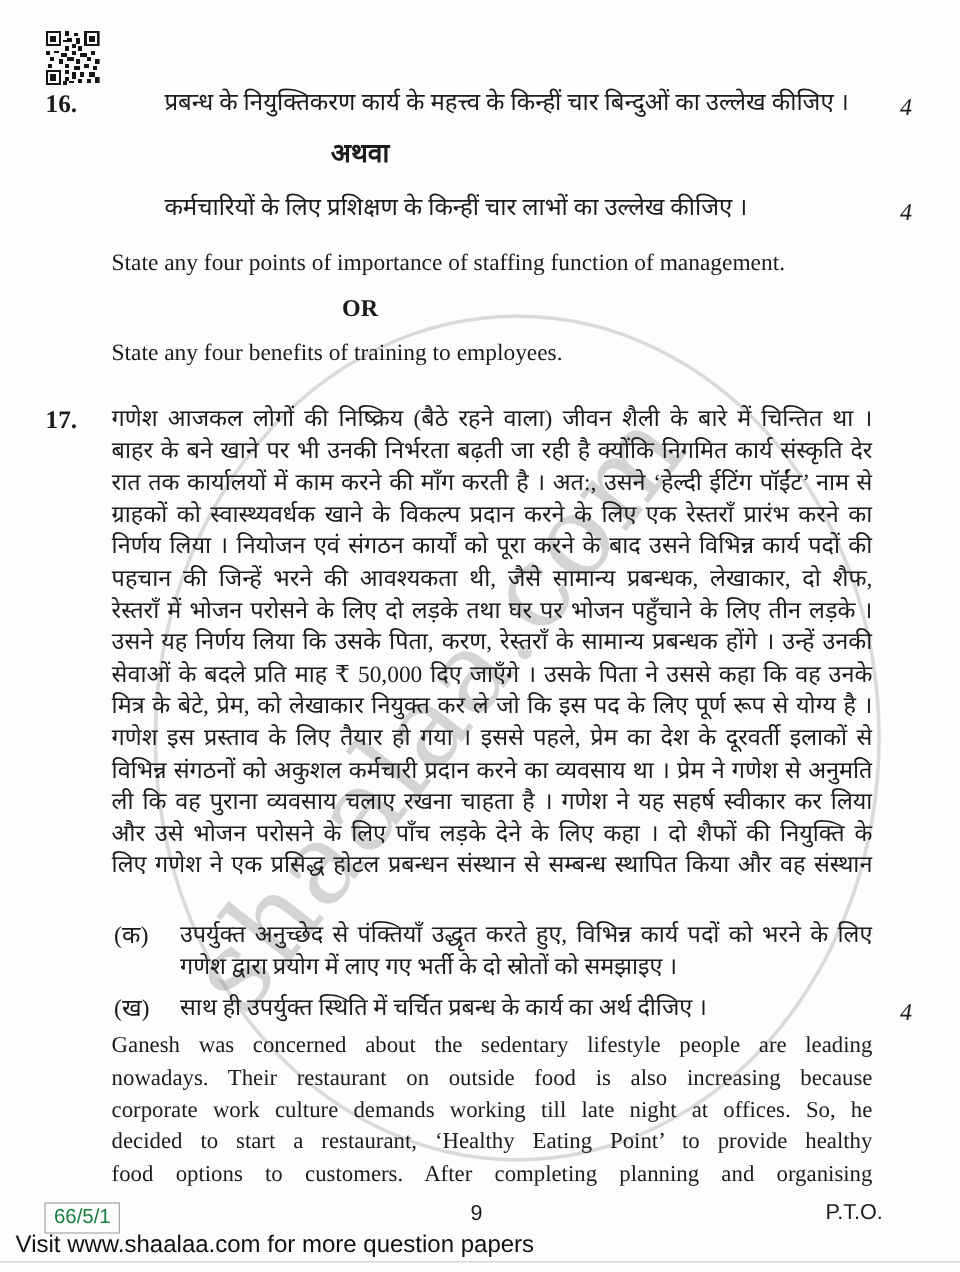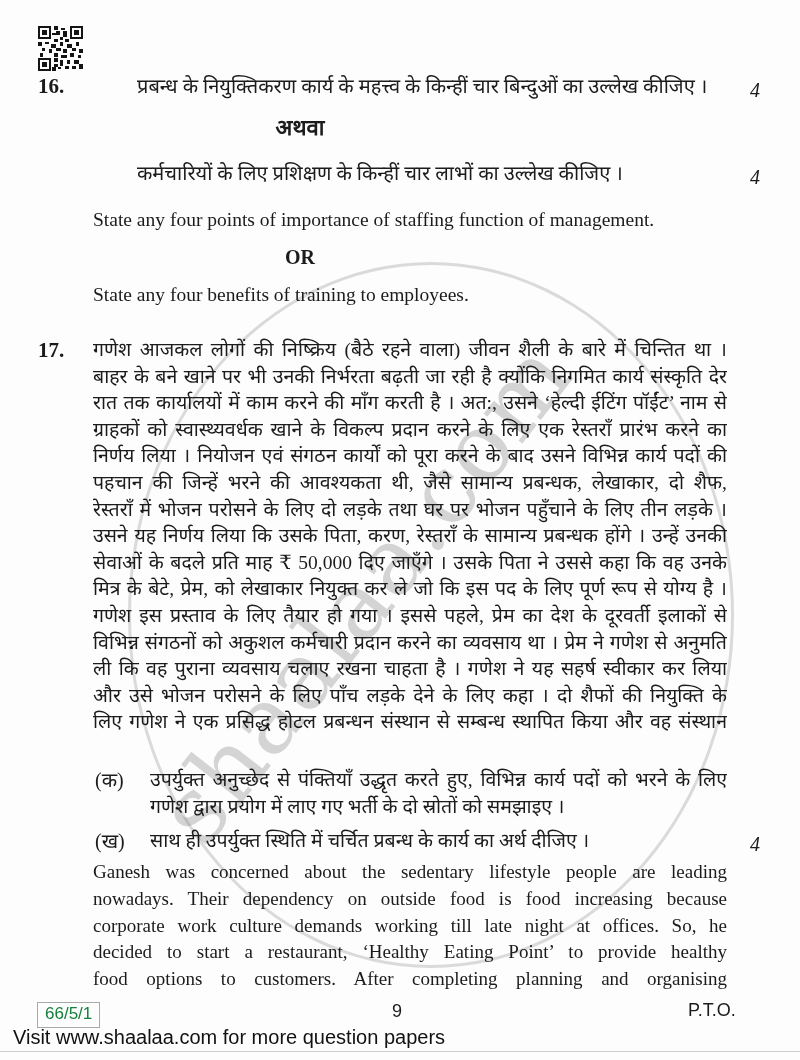--- a/index.html
+++ b/index.html
@@ -161,21 +161,21 @@
   </div>
 
   <div class="sub-label" style="top:828px">(ख)</div>
   <div class="sub-text" style="top:828px">
     <div class="pl pl-last">साथ ही उपर्युक्त स्थिति में चर्चित प्रबन्ध के कार्य का अर्थ दीजिए ।</div>
   </div>
   <div class="marks" style="top:831px">4</div>
 
   <div class="para eng" style="top:859px">
     <div class="el">Ganesh was concerned about the sedentary lifestyle people are leading</div>
-    <div class="el">nowadays. Their dependency on outside food is food increasing because</div>
+    <div class="el">nowadays. Their restaurant on outside food is also increasing because</div>
     <div class="el">corporate work culture demands working till late night at offices. So, he</div>
     <div class="el">decided to start a restaurant, ‘Healthy Eating Point’ to provide healthy</div>
     <div class="el">food options to customers. After completing planning and organising</div>
   </div>
 
   <div class="code-box">66/5/1</div>
   <div class="page-num">9</div>
   <div class="pto">P.T.O.</div>
   <div class="bottom-line"></div>
   <div class="banner">Visit www.shaalaa.com for more question papers</div>

